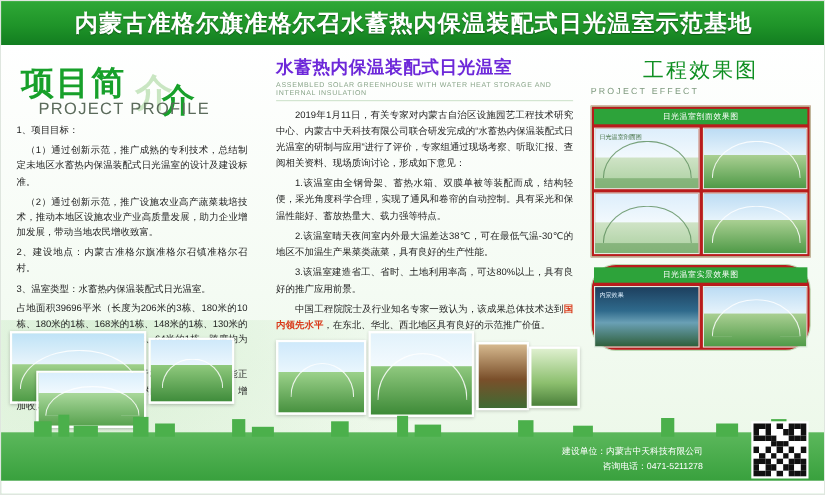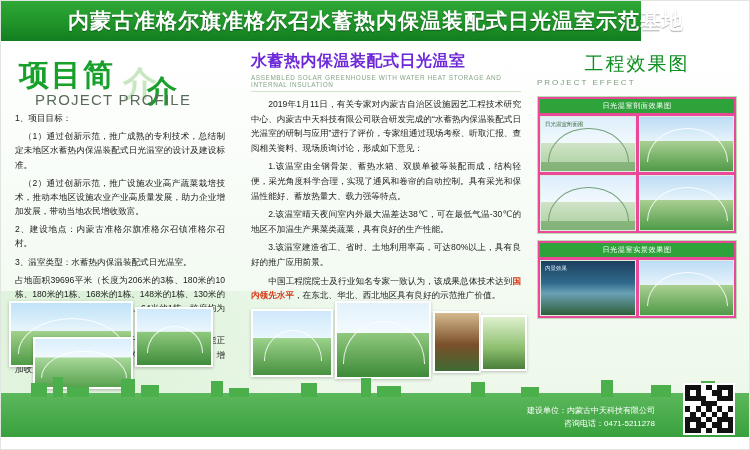--- a/index.html
+++ b/index.html
@@ -10,21 +10,21 @@
   }
   .poster{
     position:relative;width:750px;height:450px;
     background:#ffffff;
     border:1px solid #dfe6df;
     box-sizing:border-box;
     overflow:hidden;
   }
   
   .banner{
-    position:absolute;left:0;top:0;width:640px;height:40px;
+    position:absolute;left:0;top:0;width:750px;height:40px;
     background:linear-gradient(180deg,#2fa836 0%,#1f9429 55%,#127d20 100%);
   }
   .banner-title{
     position:absolute;left:0;top:0;width:750px;height:40px;
     display:flex;align-items:center;justify-content:center;
     color:#ffffff;font-size:21px;font-weight:bold;letter-spacing:1px;
     text-shadow:0 1px 1px rgba(0,0,0,.35);
     white-space:nowrap;
   }
   
@@ -122,21 +122,21 @@
   
   .right-col{position:absolute;left:536px;top:50px;width:200px;}
   .eff-title{
     text-align:center;font-size:19px;font-weight:normal;color:#0f8f22;letter-spacing:2px;
   }
   .eff-en{
     font-size:8px;color:#7f9a7f;letter-spacing:2px;margin-top:1px;
     padding-bottom:4px;
   }
   .eff-card{
-    position:relative;margin-top:5px;border:1px solid #bcdcb6;background:#ec4899;
+    position:relative;margin-top:5px;border:1px solid #bcdcb6;background:#b91c1c;
     padding:2px;
   }
   .eff-cap{
     font-size:7.2px;color:#ffffff;background:#2da33a;text-align:center;
     padding:2px 0;letter-spacing:.5px;
   }
   .eff-imgs{display:flex;gap:3px;margin-top:3px;}
   .eff-img{
     flex:1;height:54px;border:1px solid #e0ece0;position:relative;overflow:hidden;
     background:linear-gradient(180deg,#ddeefb 0%,#f2f9fd 48%,#cfe3c6 49%,#a9cf9e 100%);
@@ -155,21 +155,21 @@
     border:1px solid rgba(90,140,90,.8);border-bottom:none;
     border-radius:50% 50% 0 0/100% 100% 0 0;
   }
   .eff-arc.w{border-color:rgba(255,255,255,.85);}
   .eff-ground{
     position:absolute;left:0;bottom:0;width:100%;height:16%;background:rgba(90,150,80,.5);
   }
 
   
   .footer-info{
-    position:absolute;right:96px;bottom:18px;text-align:right;
+    position:absolute;right:112px;bottom:18px;text-align:right;
     font-size:8px;line-height:1.6;color:#ffffff;
   }
   .footer-info .line1{font-size:8px;}
   .qr{
     position:absolute;right:16px;bottom:14px;width:52px;height:52px;background:#ffffff;
     padding:2px;box-sizing:border-box;
   }
   .qr .cells{width:100%;height:100%;display:grid;grid-template-columns:repeat(9,1fr);grid-template-rows:repeat(9,1fr);}
   .qr .cells i{background:#ffffff;}
   .qr .cells i.on{background:#111111;}
@@ -260,21 +260,21 @@
         <div class="eff-img">
           <div class="eff-arc"></div>
           <div class="eff-ground"></div>
         </div>
         <div class="eff-img photo">
           <div class="eff-arc w"></div>
         </div>
       </div>
     </div>
 
-    <div class="eff-card" style="margin-top:6px;">
+    <div class="eff-card" style="margin-top:6px;border-radius:23px;">
       <div class="eff-cap">日光温室实景效果图</div>
       <div class="eff-imgs">
         <div class="eff-img night">
           <span class="label" style="color:#dff0ff;">内景效果</span>
         </div>
         <div class="eff-img photo">
           <div class="eff-arc w"></div>
         </div>
       </div>
     </div>

